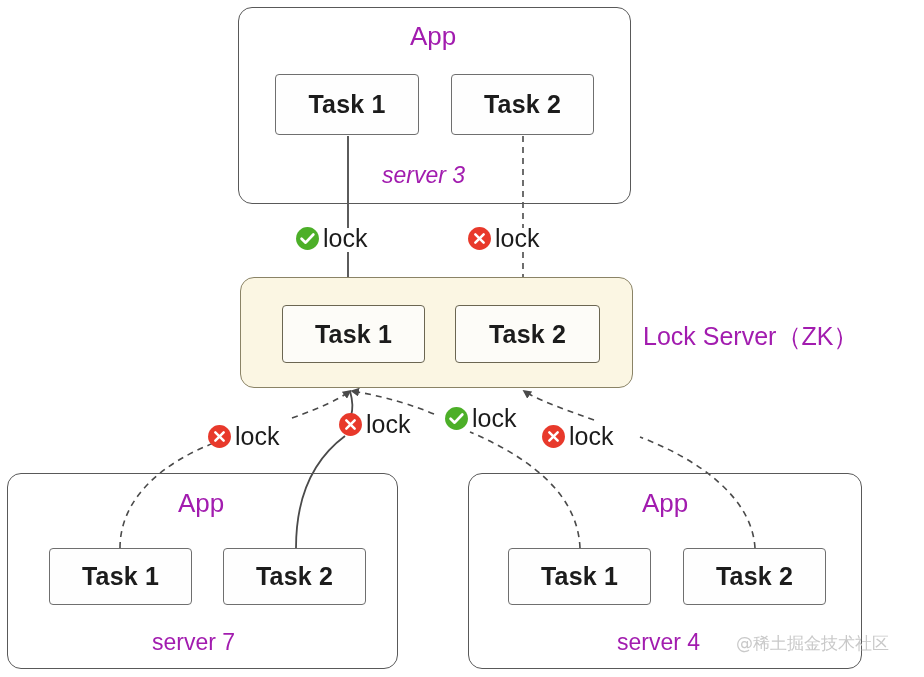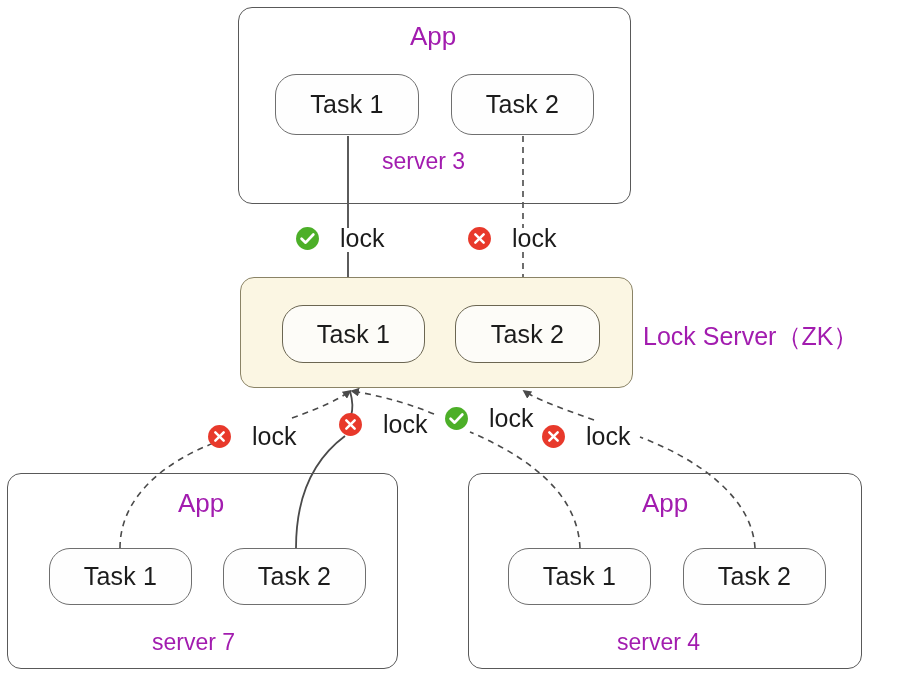--- a/index.html
+++ b/index.html
@@ -41,28 +41,29 @@
     border: 1.6px solid #8a8366;
     border-radius: 14px;
     background: #fbf6e3;
   }
 
   
   .task {
     position: absolute;
     box-sizing: border-box;
     border: 1.4px solid #6f6f6f;
-    border-radius: 21px;
+    border-radius: 4px;
     background: #fefefe;
     display: flex;
     align-items: center;
     justify-content: center;
     font-size: 25px;
     color: #1c1c1c;
     letter-spacing: 0.2px;
+    font-weight: bold;
   }
   .task.on-lock {
     border-color: #6b6652;
     background: #fdfcf8;
   }
 
   
   .label {
     position: absolute;
     color: #a21caf;
@@ -76,21 +77,21 @@
   }
   .label.lockserver {
     font-size: 25px;
   }
 
   
   .lock-chip {
     position: absolute;
     display: flex;
     align-items: flex-start;
-    gap: 20px;
+    gap: 3px;
     white-space: nowrap;
   }
   .lock-chip .badge {
     width: 25px;
     height: 25px;
     border-radius: 50%;
     display: inline-flex;
     align-items: center;
     justify-content: center;
     flex: 0 0 auto;
@@ -150,21 +151,21 @@
   <div class="label app" style="left:410px; top:21px;">App</div>
 
   <div class="task" style="left:275px; top:74px; width:144px; height:61px;">
     <span>Task 1</span>
   </div>
 
   <div class="task" style="left:451px; top:74px; width:143px; height:61px;">
     <span>Task 2</span>
   </div>
 
-  <div class="label server" style="left:382px; top:148px;">server 3</div>
+  <div class="label server" style="left:382px; top:162px;font-style:italic;">server 3</div>
 
   <div class="lock-chip" style="left:295px; top:226px;">
     <span class="badge">
       <svg width="25" height="25" viewBox="0 0 24 24">
         <circle cx="12" cy="12" r="11" fill="#4caf28"></circle>
         <path d="M6.3 12.2 L10.2 16 L17.6 8.2" fill="none" stroke="#ffffff" stroke-width="2.6" stroke-linecap="round" stroke-linejoin="round"></path>
       </svg>
     </span>
     <span class="txt">lock</span>
   </div>
@@ -252,14 +253,15 @@
   <div class="task" style="left:508px; top:548px; width:143px; height:57px;">
     <span>Task 1</span>
   </div>
 
   <div class="task" style="left:683px; top:548px; width:143px; height:57px;">
     <span>Task 2</span>
   </div>
 
   <div class="label server" style="left:617px; top:629px;">server 4</div>
 
+  <div class="watermark" style="left:736px; top:632px;">@稀土掘金技术社区</div>
 
 </div>
 
 </body></html>

